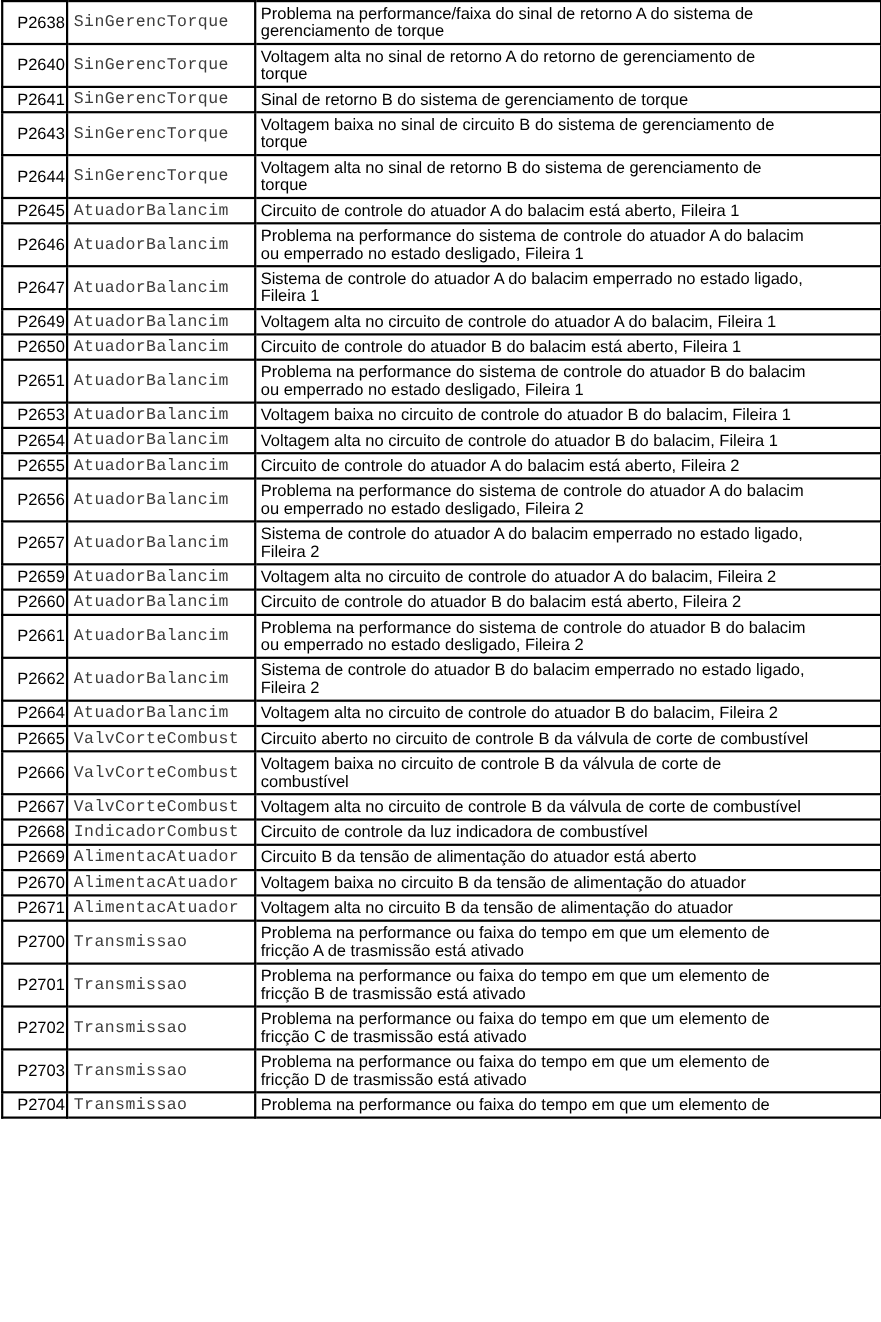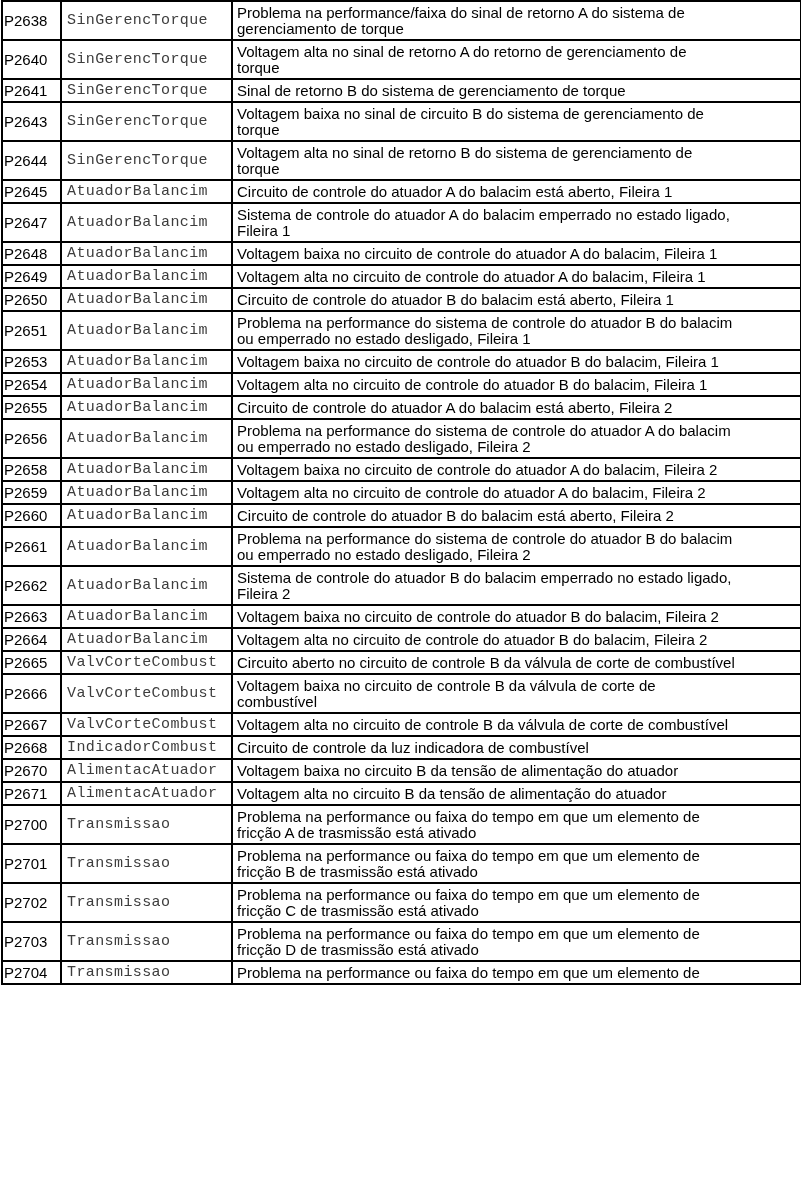--- a/index.html
+++ b/index.html
@@ -17,21 +17,21 @@
     margin-left: 1px;
     font-family: "Liberation Sans", sans-serif;
   }
   table.dtc td {
     border: 2px solid #000000;
     vertical-align: middle;
     overflow: hidden;
     box-sizing: border-box;
   }
   td.code-cell {
-    text-align: left;
+    text-align: right;
     font-size: 15px;
     color: #000000;
     padding: 2px 1px;
   }
   td.system-cell {
     font-family: "Liberation Mono", "DejaVu Sans Mono", monospace;
     font-size: 15px;
     letter-spacing: 0.4px;
     color: #3d3d3d;
     padding: 2px 3px 2px 5px;
@@ -84,31 +84,32 @@
           <td class="system-cell" style="border-color: rgb(0, 0, 0); color: rgb(61, 61, 61);">SinGerencTorque</td>
           <td class="desc-cell" style="border-color: rgb(0, 0, 0);">Voltagem alta no sinal de retorno B do sistema de gerenciamento de
 torque</td>
         </tr>
         <tr>
           <td class="code-cell" style="border-color: rgb(0, 0, 0);">P2645</td>
           <td class="system-cell" style="border-color: rgb(0, 0, 0); color: rgb(61, 61, 61);">AtuadorBalancim</td>
           <td class="desc-cell" style="border-color: rgb(0, 0, 0);">Circuito de controle do atuador A do balacim está aberto, Fileira 1</td>
         </tr>
         <tr>
+          <td class="code-cell" style="border-color: rgb(0, 0, 0);">P2646</td>
+          <td class="system-cell" style="border-color: rgb(0, 0, 0); color: rgb(61, 61, 61);">AtuadorBalancim</td>
+          <td class="desc-cell" style="border-color: rgb(0, 0, 0);">Problema na performance do sistema de controle do atuador A do balacim
+ou emperrado no estado desligado, Fileira 1</td>
+        </tr>
+        <tr>
           <td class="code-cell" style="border-color: rgb(0, 0, 0);">P2647</td>
           <td class="system-cell" style="border-color: rgb(0, 0, 0); color: rgb(61, 61, 61);">AtuadorBalancim</td>
           <td class="desc-cell" style="border-color: rgb(0, 0, 0);">Sistema de controle do atuador A do balacim emperrado no estado ligado,
 Fileira 1</td>
         </tr>
         <tr>
-          <td class="code-cell" style="border-color: rgb(0, 0, 0);">P2648</td>
-          <td class="system-cell" style="border-color: rgb(0, 0, 0); color: rgb(61, 61, 61);">AtuadorBalancim</td>
-          <td class="desc-cell" style="border-color: rgb(0, 0, 0);">Voltagem baixa no circuito de controle do atuador A do balacim, Fileira 1</td>
-        </tr>
-        <tr>
           <td class="code-cell" style="border-color: rgb(0, 0, 0);">P2649</td>
           <td class="system-cell" style="border-color: rgb(0, 0, 0); color: rgb(61, 61, 61);">AtuadorBalancim</td>
           <td class="desc-cell" style="border-color: rgb(0, 0, 0);">Voltagem alta no circuito de controle do atuador A do balacim, Fileira 1</td>
         </tr>
         <tr>
           <td class="code-cell" style="border-color: rgb(0, 0, 0);">P2650</td>
           <td class="system-cell" style="border-color: rgb(0, 0, 0); color: rgb(61, 61, 61);">AtuadorBalancim</td>
           <td class="desc-cell" style="border-color: rgb(0, 0, 0);">Circuito de controle do atuador B do balacim está aberto, Fileira 1</td>
         </tr>
         <tr>
@@ -132,23 +133,24 @@
           <td class="system-cell" style="border-color: rgb(0, 0, 0); color: rgb(61, 61, 61);">AtuadorBalancim</td>
           <td class="desc-cell" style="border-color: rgb(0, 0, 0);">Circuito de controle do atuador A do balacim está aberto, Fileira 2</td>
         </tr>
         <tr>
           <td class="code-cell" style="border-color: rgb(0, 0, 0);">P2656</td>
           <td class="system-cell" style="border-color: rgb(0, 0, 0); color: rgb(61, 61, 61);">AtuadorBalancim</td>
           <td class="desc-cell" style="border-color: rgb(0, 0, 0);">Problema na performance do sistema de controle do atuador A do balacim
 ou emperrado no estado desligado, Fileira 2</td>
         </tr>
         <tr>
-          <td class="code-cell" style="border-color: rgb(0, 0, 0);">P2658</td>
-          <td class="system-cell" style="border-color: rgb(0, 0, 0); color: rgb(61, 61, 61);">AtuadorBalancim</td>
-          <td class="desc-cell" style="border-color: rgb(0, 0, 0);">Voltagem baixa no circuito de controle do atuador A do balacim, Fileira 2</td>
+          <td class="code-cell" style="border-color: rgb(0, 0, 0);">P2657</td>
+          <td class="system-cell" style="border-color: rgb(0, 0, 0); color: rgb(61, 61, 61);">AtuadorBalancim</td>
+          <td class="desc-cell" style="border-color: rgb(0, 0, 0);">Sistema de controle do atuador A do balacim emperrado no estado ligado,
+Fileira 2</td>
         </tr>
         <tr>
           <td class="code-cell" style="border-color: rgb(0, 0, 0);">P2659</td>
           <td class="system-cell" style="border-color: rgb(0, 0, 0); color: rgb(61, 61, 61);">AtuadorBalancim</td>
           <td class="desc-cell" style="border-color: rgb(0, 0, 0);">Voltagem alta no circuito de controle do atuador A do balacim, Fileira 2</td>
         </tr>
         <tr>
           <td class="code-cell" style="border-color: rgb(0, 0, 0);">P2660</td>
           <td class="system-cell" style="border-color: rgb(0, 0, 0); color: rgb(61, 61, 61);">AtuadorBalancim</td>
           <td class="desc-cell" style="border-color: rgb(0, 0, 0);">Circuito de controle do atuador B do balacim está aberto, Fileira 2</td>
@@ -157,25 +159,20 @@
           <td class="code-cell" style="border-color: rgb(0, 0, 0);">P2661</td>
           <td class="system-cell" style="border-color: rgb(0, 0, 0); color: rgb(61, 61, 61);">AtuadorBalancim</td>
           <td class="desc-cell" style="border-color: rgb(0, 0, 0);">Problema na performance do sistema de controle do atuador B do balacim
 ou emperrado no estado desligado, Fileira 2</td>
         </tr>
         <tr>
           <td class="code-cell" style="border-color: rgb(0, 0, 0);">P2662</td>
           <td class="system-cell" style="border-color: rgb(0, 0, 0); color: rgb(61, 61, 61);">AtuadorBalancim</td>
           <td class="desc-cell" style="border-color: rgb(0, 0, 0);">Sistema de controle do atuador B do balacim emperrado no estado ligado,
 Fileira 2</td>
-        </tr>
-        <tr>
-          <td class="code-cell" style="border-color: rgb(0, 0, 0);">P2663</td>
-          <td class="system-cell" style="border-color: rgb(0, 0, 0); color: rgb(61, 61, 61);">AtuadorBalancim</td>
-          <td class="desc-cell" style="border-color: rgb(0, 0, 0);">Voltagem baixa no circuito de controle do atuador B do balacim, Fileira 2</td>
         </tr>
         <tr>
           <td class="code-cell" style="border-color: rgb(0, 0, 0);">P2664</td>
           <td class="system-cell" style="border-color: rgb(0, 0, 0); color: rgb(61, 61, 61);">AtuadorBalancim</td>
           <td class="desc-cell" style="border-color: rgb(0, 0, 0);">Voltagem alta no circuito de controle do atuador B do balacim, Fileira 2</td>
         </tr>
         <tr>
           <td class="code-cell" style="border-color: rgb(0, 0, 0);">P2665</td>
           <td class="system-cell" style="border-color: rgb(0, 0, 0); color: rgb(61, 61, 61);">ValvCorteCombust</td>
           <td class="desc-cell" style="border-color: rgb(0, 0, 0);">Circuito aberto no circuito de controle B da válvula de corte de combustível</td>
@@ -188,20 +185,25 @@
         </tr>
         <tr>
           <td class="code-cell" style="border-color: rgb(0, 0, 0);">P2667</td>
           <td class="system-cell" style="border-color: rgb(0, 0, 0); color: rgb(61, 61, 61);">ValvCorteCombust</td>
           <td class="desc-cell" style="border-color: rgb(0, 0, 0);">Voltagem alta no circuito de controle B da válvula de corte de combustível</td>
         </tr>
         <tr>
           <td class="code-cell" style="border-color: rgb(0, 0, 0);">P2668</td>
           <td class="system-cell" style="border-color: rgb(0, 0, 0); color: rgb(61, 61, 61);">IndicadorCombust</td>
           <td class="desc-cell" style="border-color: rgb(0, 0, 0);">Circuito de controle da luz indicadora de combustível</td>
+        </tr>
+        <tr>
+          <td class="code-cell" style="border-color: rgb(0, 0, 0);">P2669</td>
+          <td class="system-cell" style="border-color: rgb(0, 0, 0); color: rgb(61, 61, 61);">AlimentacAtuador</td>
+          <td class="desc-cell" style="border-color: rgb(0, 0, 0);">Circuito B da tensão de alimentação do atuador está aberto</td>
         </tr>
         <tr>
           <td class="code-cell" style="border-color: rgb(0, 0, 0);">P2670</td>
           <td class="system-cell" style="border-color: rgb(0, 0, 0); color: rgb(61, 61, 61);">AlimentacAtuador</td>
           <td class="desc-cell" style="border-color: rgb(0, 0, 0);">Voltagem baixa no circuito B da tensão de alimentação do atuador</td>
         </tr>
         <tr>
           <td class="code-cell" style="border-color: rgb(0, 0, 0);">P2671</td>
           <td class="system-cell" style="border-color: rgb(0, 0, 0); color: rgb(61, 61, 61);">AlimentacAtuador</td>
           <td class="desc-cell" style="border-color: rgb(0, 0, 0);">Voltagem alta no circuito B da tensão de alimentação do atuador</td>

